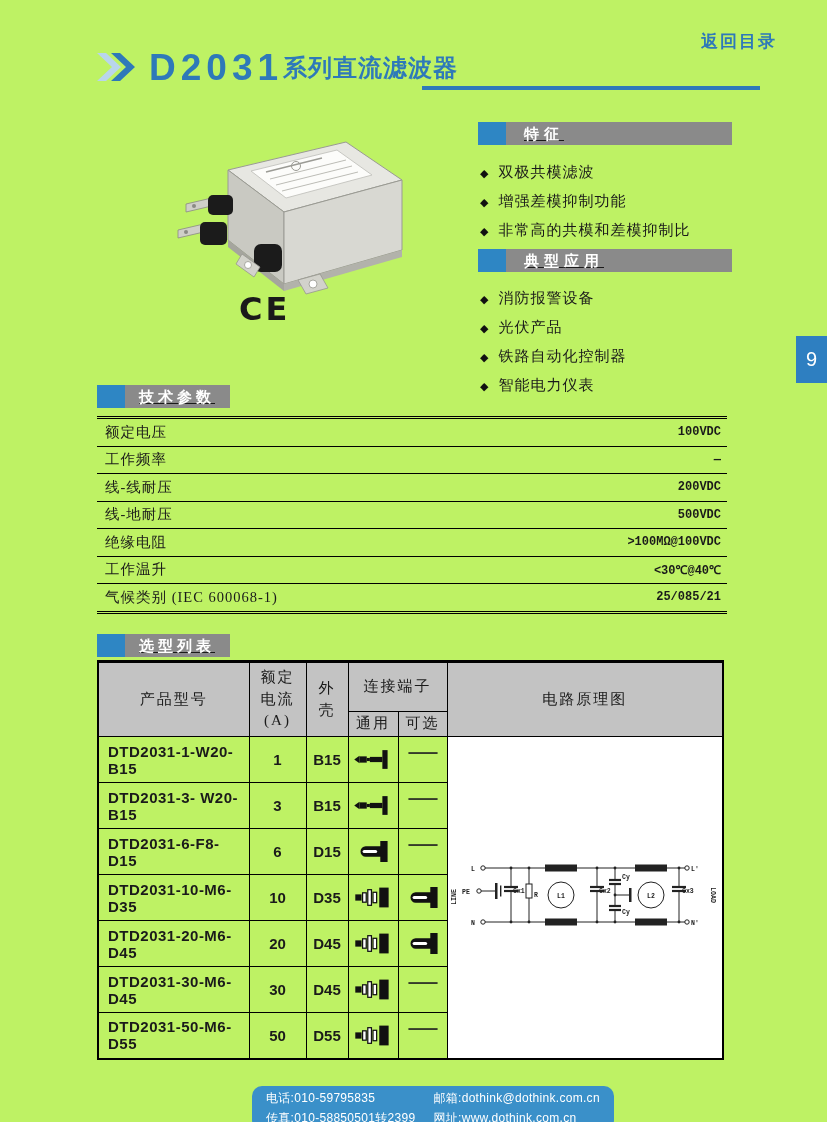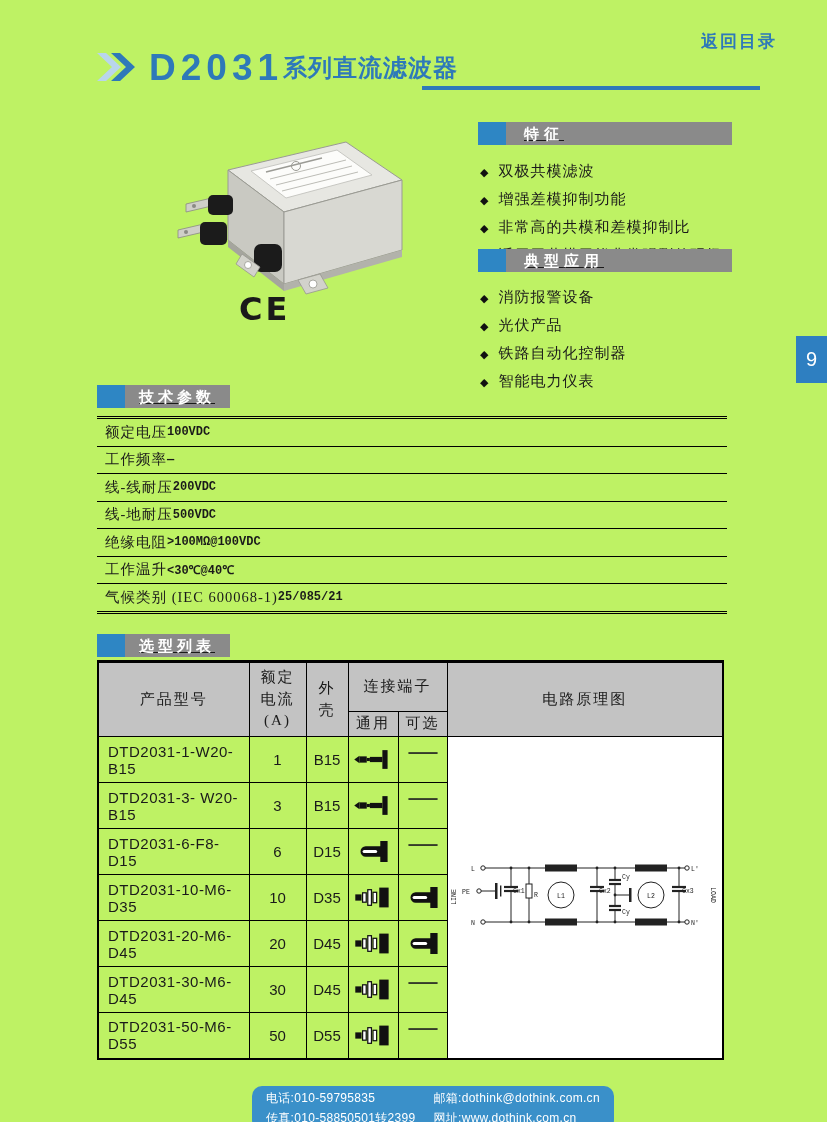--- a/index.html
+++ b/index.html
@@ -21,48 +21,48 @@
            letter-spacing:3px;font-family:"DejaVu Sans",sans-serif;text-align:center;}
 
   
   .sec-bar{display:flex;height:23px;text-decoration:underline;}
   .sec-bar .sq{width:28px;background:#2e86c4;}
   .sec-bar .bar{flex:1;background:#8a8a8a;color:#fff;font-size:15px;font-weight:bold;
                 letter-spacing:5px;line-height:23px;padding-left:18px;}
   .right-col{position:absolute;left:478px;width:254px;}
   .feat{top:122px;} .apps{top:249px;}
   .bullets{margin:13px 0 0 2px;padding:0;list-style:none;}
-  .bullets li{font-family:Liberation Serif, serif;font-size:15px;line-height:27px;
+  .bullets li{font-family:Liberation Sans, sans-serif;font-size:15px;line-height:27px;
               letter-spacing:1px;white-space:nowrap;}
   .diamond{font-size:11px;margin-right:9px;color:#111;}
 
   .page-tab{position:absolute;left:796px;top:336px;width:31px;height:47px;background:#2e7fc1;
             color:#fff;font-size:20px;display:flex;align-items:center;justify-content:center;}
 
   
   .tech-head{position:absolute;left:97px;top:375px;width:133px;margin-top:10px;}
   .sel-head{position:absolute;left:97px;top:634px;width:133px;}
   .tech-table{position:absolute;left:97px;top:416px;width:630px;
               border-top:3px double #000;border-bottom:3px double #000;}
-  .tech-row{height:26.5px;display:flex;align-items:center;
+  .tech-row{height:26.5px;display:flex;justify-content:space-between;align-items:center;
             border-bottom:1px solid #000;padding:0 6px 0 8px;}
   .tech-row:last-child{border-bottom:none;}
   .tech-row .lbl{font-family:"Liberation Serif",serif;font-size:14.5px;letter-spacing:1px;}
   .tech-row .val{font-family:"Liberation Mono",monospace;font-size:12px;font-weight:bold;}
 
   
   .sel-table{position:absolute;left:97px;top:660px;border-collapse:collapse;
              border:2px solid #000;border-top:3px solid #000;table-layout:fixed;}
   .sel-table th,.sel-table td{border:1px solid #000;text-align:center;vertical-align:middle;
              padding:0;overflow:hidden;}
   .sel-table th{background:#c3c3c3;font-weight:normal;font-family:"Liberation Serif",serif;
              font-size:15px;letter-spacing:2px;white-space:pre-line;line-height:1.45;}
   .sel-table td.model{text-align:left;padding-left:9px;font-size:15px;letter-spacing:.5px;}
   .sel-table td{font-size:15px;}
-  .tr-head1{height:50px;} .tr-head2{height:25px;} .tr-body{height:46px;}
+  .tr-head1{height:50px;} .tr-head2{height:25px;} .tr-body{height:46px;font-weight:bold;}
   .term{width:40px;height:25px;display:block;margin:0 auto;}
   .circuit-cell{background:#fff;}
 
   
   .footer{position:absolute;left:252px;top:1086px;width:362px;height:44px;background:#3a90c9;
           border-radius:10px;color:#fff;display:flex;gap:18px;align-items:center;
           padding:4px 14px;box-sizing:border-box;}
   .footer .col{display:flex;flex-direction:column;gap:3px;font-size:12px;letter-spacing:.3px;}
   .footer .link{text-decoration:underline;cursor:pointer;}
 

